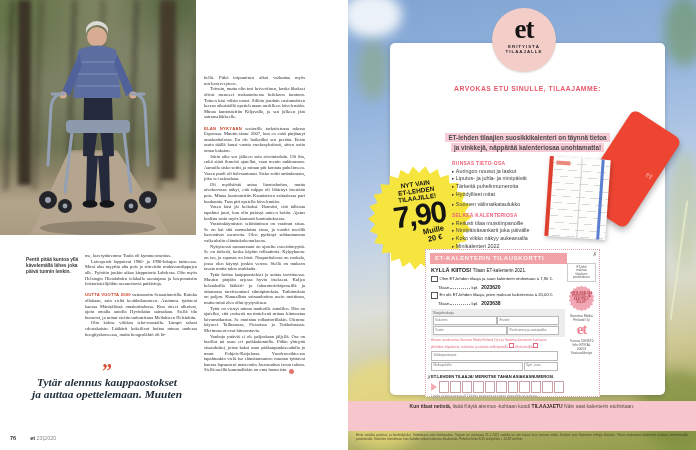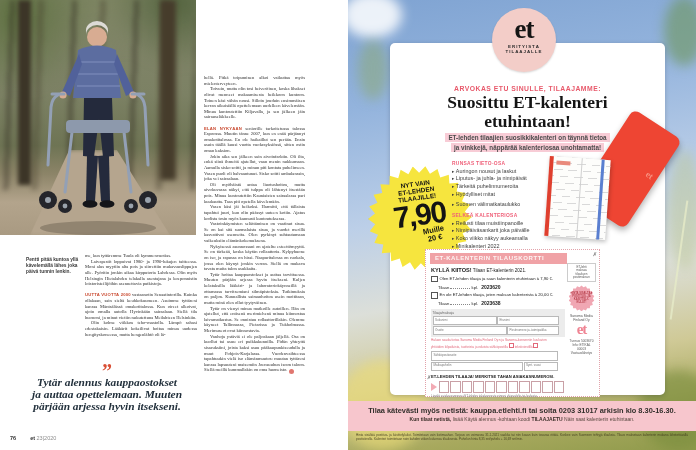--- a/index.html
+++ b/index.html
@@ -218,21 +218,20 @@
       <p>Nykyisessä asunnossani on ajateltu esteettömyyttä. Se on tärkeää, koska käytän rollaattoria. Kylpyhuone on iso, ja rapussa on hissi. Naapuritalossa on ruokala, jossa olen käynyt jonkin verran. Siellä on mukava tavata muita talon asukkaita.</p>
       <p>Tytär hoitaa kauppaostokset ja auttaa tarvittaessa. Muuten pärjään arjessa hyvin itsekseni. Kuljen kelataksilla lääkäri- ja laboratoriokäynneillä ja ottamassa tarvitsemiani silmäpistoksia. Tutkimuksia on paljon. Kunnallista sairaanhoitoa usein moititaan, mutta minä olen ollut tyytyväinen.</p>
       <p>Tytär on vienyt minua matkoille autoillen. Hän on ajatellut, että entisenä merimiehenä minua kiinnostaa laivamatkustus. Se onnistuu rollaattorillakin. Olemme käyneet Tallinnassa, Pietarissa ja Tukholmassa. Merimuseot ovat kiinnostavia.</p>
       <p><span>Vanhoja ystäviä ei ole paljoakaan jäljellä. Osa on kuollut tai asuu eri paikkakunnilla. Pidän yhteyttä sisaruksiini, joista kaksi asuu pääkaupunkiseudulla ja muut Pohjois-Karjalassa. Vuodenvaihteessa tapahtuukin vielä iso elämänmuutos: muutan tyttäreni kanssa lapsuuteni maisemiin Joensuuhun isoon taloon. Siellä meillä kummallakin on oma huoneisto.</span> <span class="end-mark">et</span></p>
     </div>
 
     <div class="abs pullquote">
       <span class="pq-mark">”</span>
       <span class="pq-text">Tytär alennus kauppaostokset</span>
       <span class="pq-text">ja auttaa opettelemaan. Muuten</span>
-      <span class="pq-text">pärjään arjessa hyvin itsekseni.</span>
     </div>
 
     <div class="abs folio">
       <b>76</b><span class="mag">et</span> <span class="issue">23|2020</span>
     </div>
   </div>
 
   <div class="abs right-page">
     <div class="blob b1"></div>
     <div class="blob b2"></div>
@@ -244,24 +243,20 @@
 
     <div class="abs white-card"></div>
 
     <div class="abs et-badge">
       <span class="logo">et</span>
       <span class="sub">ERITYISTÄ</span>
       <span class="sub">TILAAJALLE</span>
     </div>
 
     <div class="abs kicker">ARVOKAS ETU SINULLE, TILAAJAMME:</div>
-    <div class="abs headline">
-      <span>Suosittu ET-kalenteri</span><br>
-      <span>etuhintaan!</span>
-    </div>
     <div class="abs subhead">
       <span>ET-lehden tilaajien suosikkikalenteri on täynnä tietoa</span><br>
       <span>ja vinkkejä, näppärää kalenteriosaa unohtamatta!</span>
     </div>
 
     <div class="abs price-badge" style="clip-path: polygon(93.5% 50%, 99.6% 56%, 92.2% 60.4%, 96.8% 67.7%, 88.5% 70.2%, 91.1% 78.4%, 82.6% 78.8%, 83.2% 87.4%, 74.7% 85.8%, 73.2% 94.3%, 65.4% 90.7%, 62% 98.5%, 55.2% 93.2%, 50% 100%, 44.8% 93.2%, 38% 98.5%, 34.6% 90.7%, 26.8% 94.3%, 25.3% 85.8%, 16.8% 87.4%, 17.4% 78.8%, 8.9% 78.4%, 11.5% 70.2%, 3.2% 67.7%, 7.8% 60.4%, 0.4% 56%, 6.5% 50%, 0.4% 44%, 7.8% 39.6%, 3.2% 32.3%, 11.5% 29.8%, 8.9% 21.6%, 17.4% 21.2%, 16.8% 12.6%, 25.3% 14.2%, 26.8% 5.7%, 34.6% 9.3%, 38% 1.5%, 44.8% 6.8%, 50% 0%, 55.2% 6.8%, 62% 1.5%, 65.4% 9.3%, 73.2% 5.7%, 74.7% 14.2%, 83.2% 12.6%, 82.6% 21.2%, 91.1% 21.6%, 88.5% 29.8%, 96.8% 32.3%, 92.2% 39.6%, 99.6% 44%);">
       <span class="pb-top">
         <span>NYT VAIN</span><br>
         <span>ET-LEHDEN</span><br>
         <span>TILAAJILLE!</span>
@@ -376,21 +371,20 @@
         <div class="addr">
           <span>Tunnus 5003670</span><br>
           <span>Info: ETIKAL</span><br>
           <span>00003</span><br>
           <span>Vastauslähetys</span>
         </div>
       </div>
     </div>
 
     <div class="abs bottom-bar">
-      <span class="bb1">Tilaa kätevästi myös netistä: kauppa.etlehti.fi tai soita 0203 31017 arkisin klo 8.30-16.30.</span>
       <span class="bb2">
         <b>Kun tilaat netistä,</b><span> lisää Käytä alennus -kohtaan koodi </span><b>TILAAJAETU</b><span> Näin saat kalenterin etuhintaan.</span>
       </span>
     </div>
 
     <div class="abs legal">Hinta sisältää postitus- ja käsittelykulut. Toimitetaan vain kotimaahan. Tarjous on voimassa 31.1.2021 saakka tai niin kauan kuin tavaraa riittää. Koskee vain Suomeen tehtyjä tilauksia. Tilaus maksetaan kalenterin mukana lähetettävällä postisiirrolla. Kalenteri toimitetaan noin kahden viikon kuluessa tilauksesta. Puhelun hinta 8,35 snt/puhelu + 16,69 snt/min.</div>
   </div>
 </div>
 
 </body></html>

